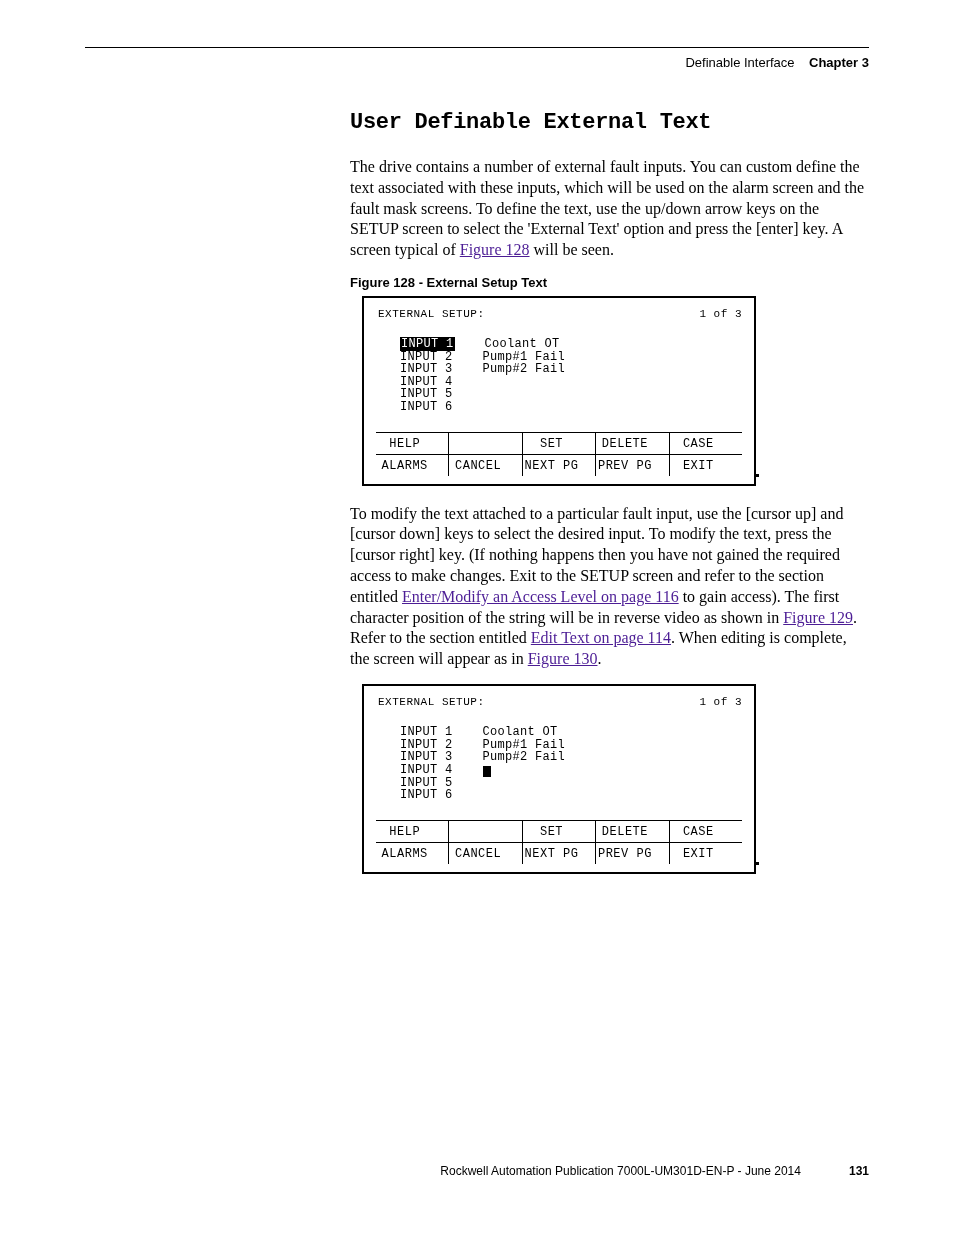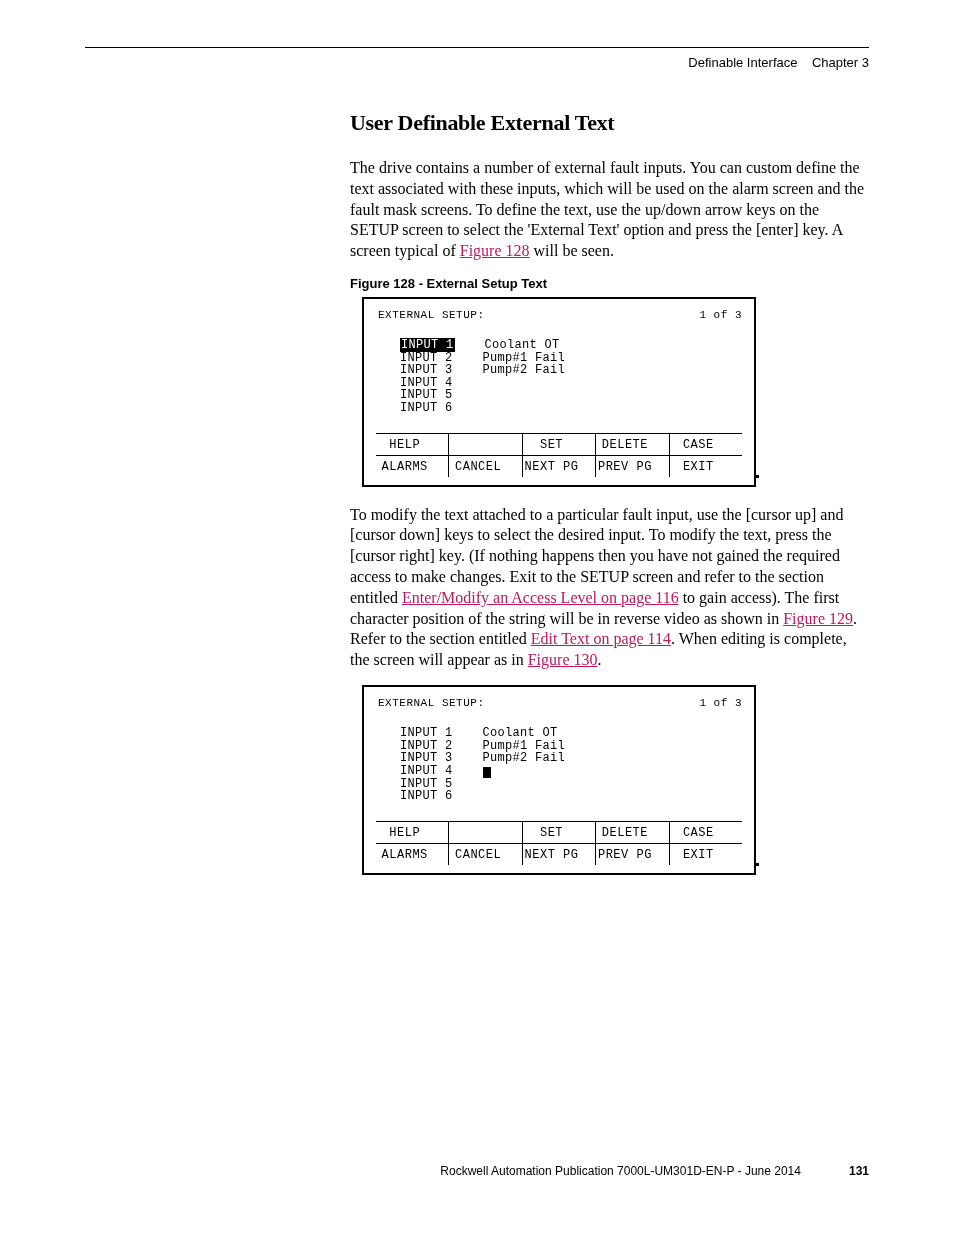--- a/index.html
+++ b/index.html
@@ -21,48 +21,48 @@
       right: 85px;
       border-top: 1px solid #000;
     }
     .header {
       position: absolute;
       top: 55px;
       right: 85px;
       font-family: Arial, Helvetica, sans-serif;
       font-size: 13px;
     }
-    .header .bold { font-weight: normal; }
+    .header .bold { font-weight: bold; }
     .content {
       position: absolute;
       left: 350px;
       top: 110px;
       width: 520px;
     }
     h2.section {
-      font-family: Liberation Serif, serif;
+      font-family: Liberation Mono, monospace;
       font-weight: bold;
       font-size: 22px;
       margin: 0 0 22px 0;
       letter-spacing: -0.3px;
     }
     p.body {
       font-size: 16px;
       line-height: 1.30;
       margin: 0 0 14px 0;
       text-align: left;
     }
     .fig-caption {
       font-family: Arial, Helvetica, sans-serif;
       font-weight: bold;
       font-size: 13px;
       margin: 8px 0 6px 0;
     }
     a.xref {
-      color: #be185d;
+      color: #4c1d95;
       text-decoration: underline;
     }
     
     .terminal {
       border: 2px solid #000;
       width: 390px;
       margin: 0 0 18px 12px;
       position: relative;
       background: #fff;
     }

